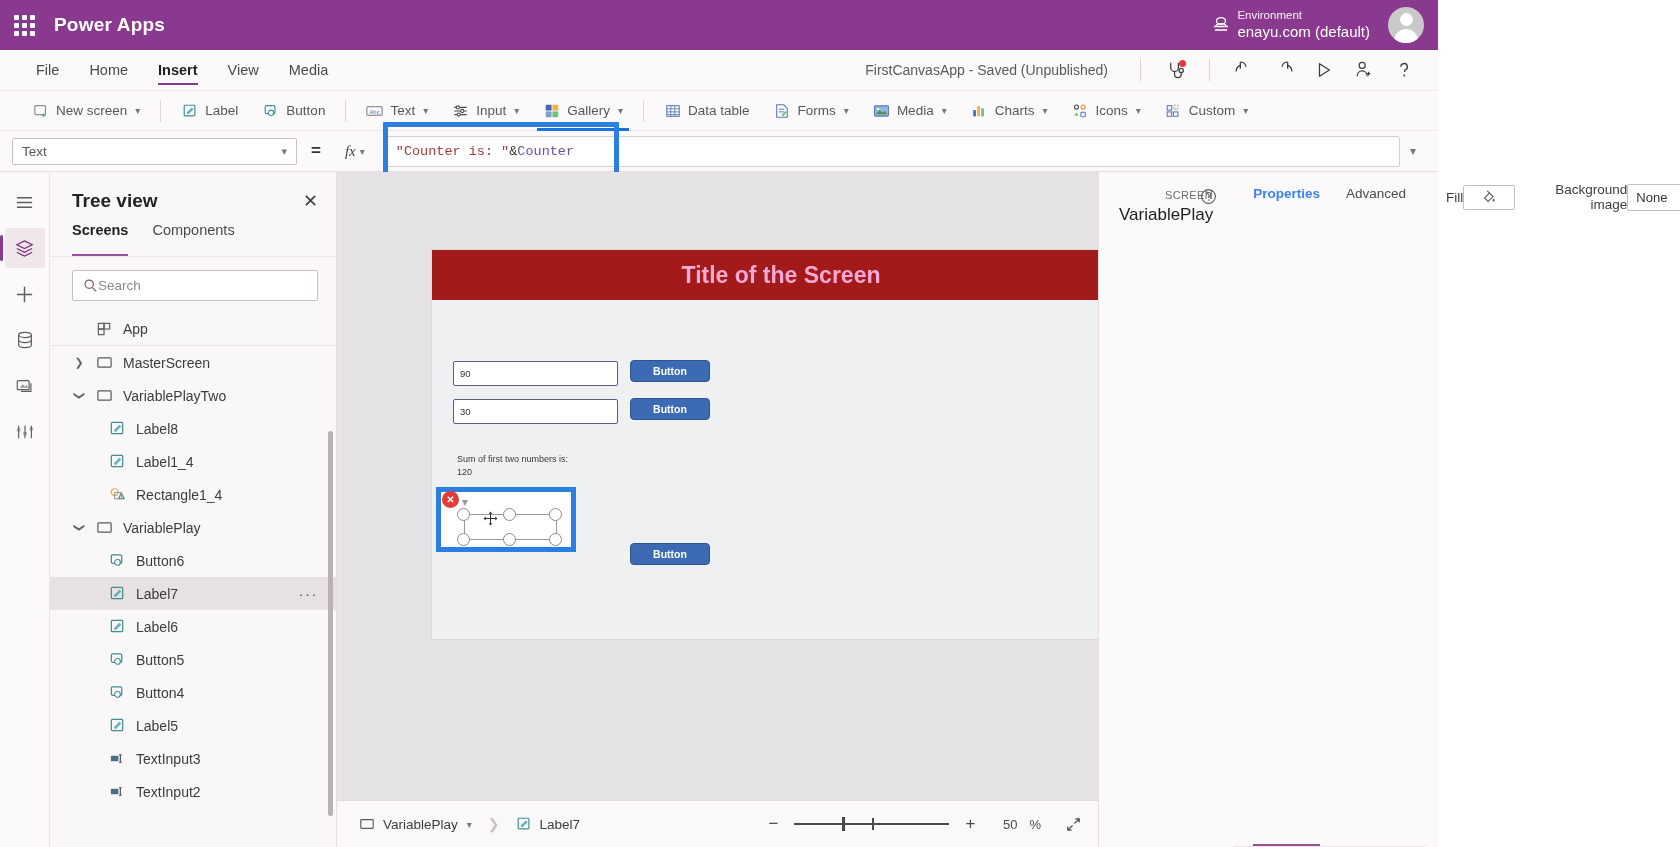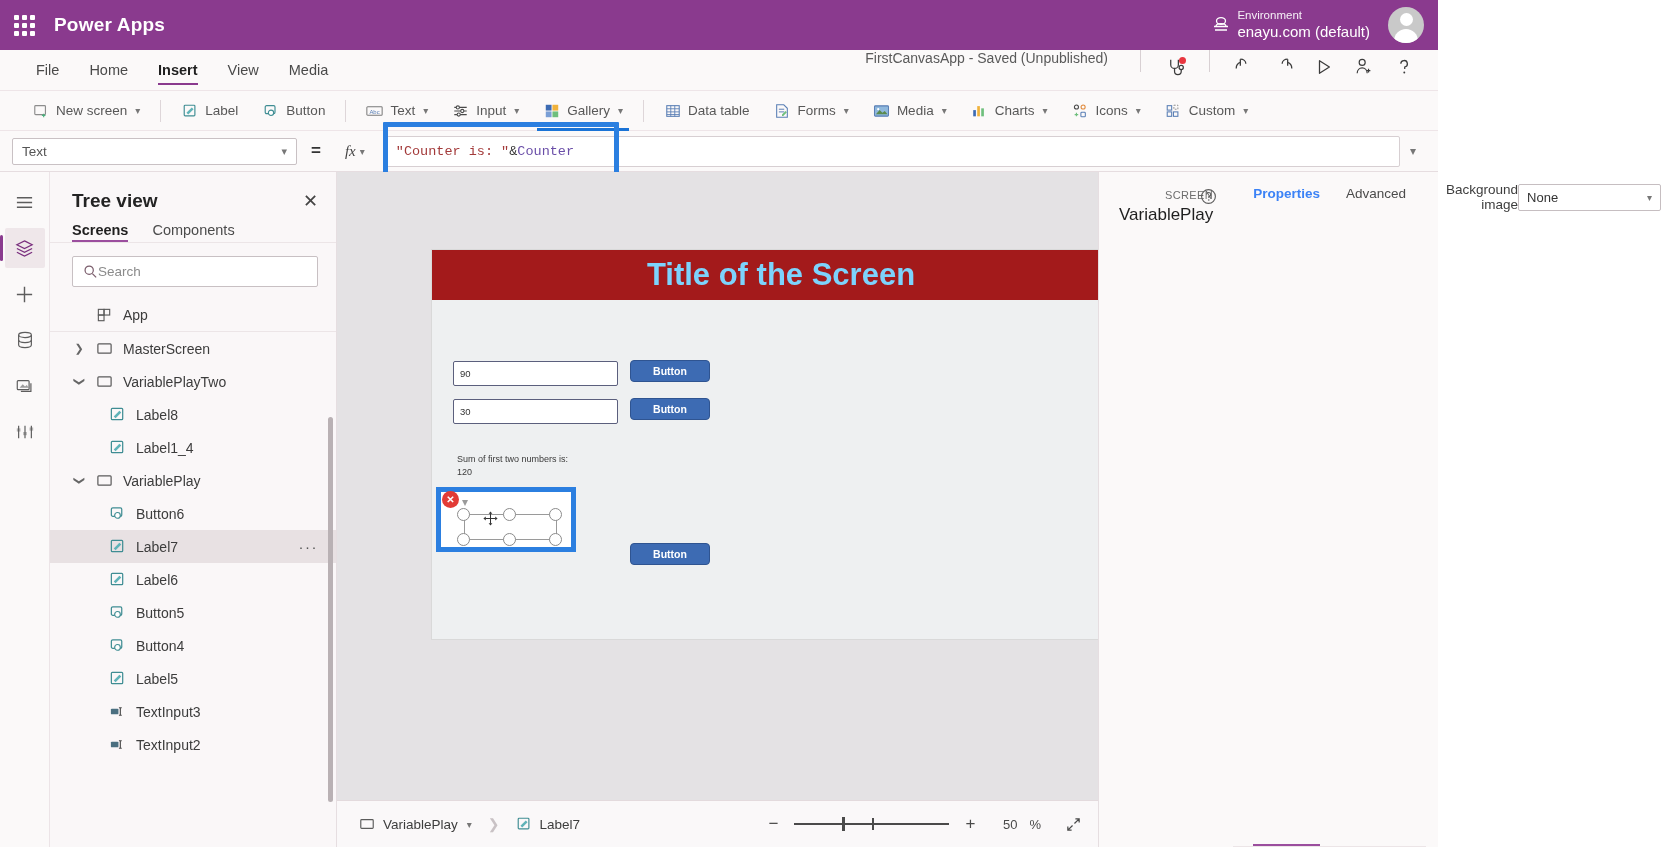--- a/index.html
+++ b/index.html
@@ -40,21 +40,21 @@
   }
   .menu-items { display: flex; align-items: center; height: 100%; padding-left: 22px; gap: 2px; }
   .menu-item {
     font-size: 14.5px; color: #4a4a4a; padding: 16px 14px; height: 100%;
     display: flex; align-items: center; cursor: pointer; position: relative;
   }
   .menu-item.active { color: #1f1f1f; font-weight: bold; }
   .menu-item.active::after {
     content: ""; position: absolute; bottom: 5px; left: 14px; right: 14px; height: 2.5px; background: #8a3a8e;
   }
-  .menubar-right { margin-left: auto; display: flex; align-items: flex-start; gap: 0; padding-right: 14px; height: 100%; }
+  .menubar-right { margin-left: auto; display: flex; align-items: center; gap: 0; padding-right: 14px; height: 100%; }
   .saved-label { font-size: 14px; color: #5a5a5a; margin-right: 18px; }
   .divider-v { width: 1px; height: 22px; background: #d8d0d3; margin: 0 14px; }
   .icon-btn {
     width: 40px; height: 34px; display: flex; align-items: center; justify-content: center;
     cursor: pointer; color: #3b3b3b; position: relative;
   }
   .dot-badge { position:absolute; width:7px; height:7px; border-radius:50%; background:#e8363f; top:7px; right:9px; }
 
   
   .ribbon {
@@ -117,21 +117,21 @@
 
   
   .treepanel {
     width: 287px; flex: 0 0 287px; background: #faf7f8; border-right: 1px solid #e6dee1;
     display: flex; flex-direction: column; min-height: 0; position: relative;
   }
   .tree-head { display: flex; align-items: center; padding: 18px 18px 10px 22px; gap: 42px; }
   .tree-title { font-size: 19px; color: #232323; font-weight: bold; }
   .tree-close { margin-left: auto; font-size: 18px; color: #444; cursor: pointer; line-height: 1; }
   .tree-tabs { display: flex; gap: 24px; padding: 0 22px; border-bottom: 1px solid #ece5e7; }
-  .tree-tab { font-size: 14.5px; color: #4b4b4b; padding-bottom: 4px; cursor: pointer; position: relative; }
+  .tree-tab { font-size: 14.5px; color: #4b4b4b; padding-bottom: 18px; cursor: pointer; position: relative; }
   .tree-tab.active { font-weight: bold; color: #1f1f1f; }
   .tree-tab.active::after { content:""; position:absolute; left:0; right:0; bottom:0; height:2.5px; background:#9b4e9e; }
   .search-wrap { padding: 13px 18px 10px 22px; }
   .search-box {
     height: 31px; background: #fff; border: 1px solid #c8c0c3; border-radius: 2px;
     display: flex; align-items: center; gap: 0; padding: 0 10px;
   }
   .search-box input {
     border: none; outline: none; font-size: 13.5px; color: #3a3a3a; flex: 1;
     background: transparent; font-family: "Liberation Sans", sans-serif;
@@ -155,22 +155,22 @@
   }
 
   
   .canvas-area { flex: 1; background: #e4e2e4; position: relative; display: flex; flex-direction: column; min-width: 0; }
   .canvas-scroll { flex: 1; position: relative; }
   .app-screen {
     position: absolute; left: 95px; top: 78px; width: 698px; height: 389px;
     background: #eef0f1; box-shadow: 0 0 0 1px #d9d9d9;
   }
   .screen-title {
-    height: 50px; background: #a31a1b; color: #7dd3fc; display: flex; align-items: center;
-    justify-content: center; font-size: 31px; font-weight: bold;
+    height: 50px; background: #a31a1b; color: #f9a8d4; display: flex; align-items: center;
+    justify-content: center; font-size: 23px; font-weight: bold;
   }
   .ti {
     position: absolute; width: 165px; height: 25px; background: #fff; border: 1px solid #5b5f7d;
     border-radius: 2px; font-size: 9.5px; color: #333; display: flex; align-items: center; padding-left: 6px;
   }
   .btn-blue {
     position: absolute; width: 80px; height: 22px; background: #3d6bb3; color: #fff;
     border-radius: 4px; font-size: 10.5px; font-weight: bold; display: flex;
     align-items: center; justify-content: center; border: 1px solid #2f5491;
   }
@@ -596,20 +596,30 @@
         <div class="tree-row ind2">
           <span class="tw-ico">
             <svg width="17" height="17" viewBox="0 0 18 18">
                 <rect x="2.5" y="2.5" width="12" height="12" rx="1" fill="none" stroke="#3f8d93" stroke-width="1.3"></rect>
                 <path d="M5 11l6-6 2 2-6 6z" fill="#5fb3b8"></path>
               </svg>
           </span>
           <span class="tw-label">Label1_4</span>
         </div>
 
+        <div class="tree-row ind2">
+          <span class="tw-ico">
+            <svg width="17" height="17" viewBox="0 0 18 18">
+                <circle cx="6" cy="6.5" r="3.6" fill="none" stroke="#e0b34f" stroke-width="1.3"></circle>
+                <path d="M10 13.5 L13 7.5 L16 13.5 Z" fill="none" stroke="#3f8d93" stroke-width="1.3"></path>
+                <rect x="6" y="7" width="7" height="6.5" fill="none" stroke="#8f8f8f" stroke-width="1"></rect>
+              </svg>
+          </span>
+          <span class="tw-label">Rectangle1_4</span>
+        </div>
 
         <div class="tree-row">
           <span class="tw-chev" style="display: inline-block; transform: rotate(90deg);">❯</span>
           <span class="tw-ico">
             <svg width="17" height="17" viewBox="0 0 18 18">
                 <rect x="2" y="4" width="14" height="10" rx="1" fill="none" stroke="#5b5b5b" stroke-width="1.3"></rect>
               </svg>
           </span>
           <span class="tw-label">VariablePlay</span>
         </div>
@@ -798,20 +808,32 @@
               <path d="M6.9 6.9a2.2 2.2 0 1 1 2.5 2.2v1.4" fill="none" stroke="#5d5d5d" stroke-width="1.2"></path>
               <circle cx="9.3" cy="12.6" r=".8" fill="#5d5d5d"></circle>
             </svg>
         </div>
       </div>
       <div class="pp-tabs">
         <div class="pp-tab active">Properties</div>
         <div class="pp-tab">Advanced</div>
       </div>
 
+      <div class="pp-row">
+        <div class="pp-label">Fill</div>
+        <div class="pp-control">
+          <div class="fill-swatch">
+            <svg width="16" height="16" viewBox="0 0 18 18">
+                <path d="M4 10 L9.5 4.5 L13.5 8.5 L8 14 Z" fill="none" stroke="#5d5d5d" stroke-width="1.2"></path>
+                <path d="M9.5 4.5 L7 2" stroke="#5d5d5d" stroke-width="1.2"></path>
+                <path d="M14.5 11c1.2 1.5 1.2 3-.4 3s-1.6-1.5-.4-3z" fill="#5d5d5d"></path>
+              </svg>
+          </div>
+        </div>
+      </div>
 
       <div class="pp-row">
         <div class="pp-label">Background image</div>
         <div class="pp-control">
           <div class="pp-select">
             <span>None</span>
             <span class="caret">▾</span>
           </div>
         </div>
       </div>

